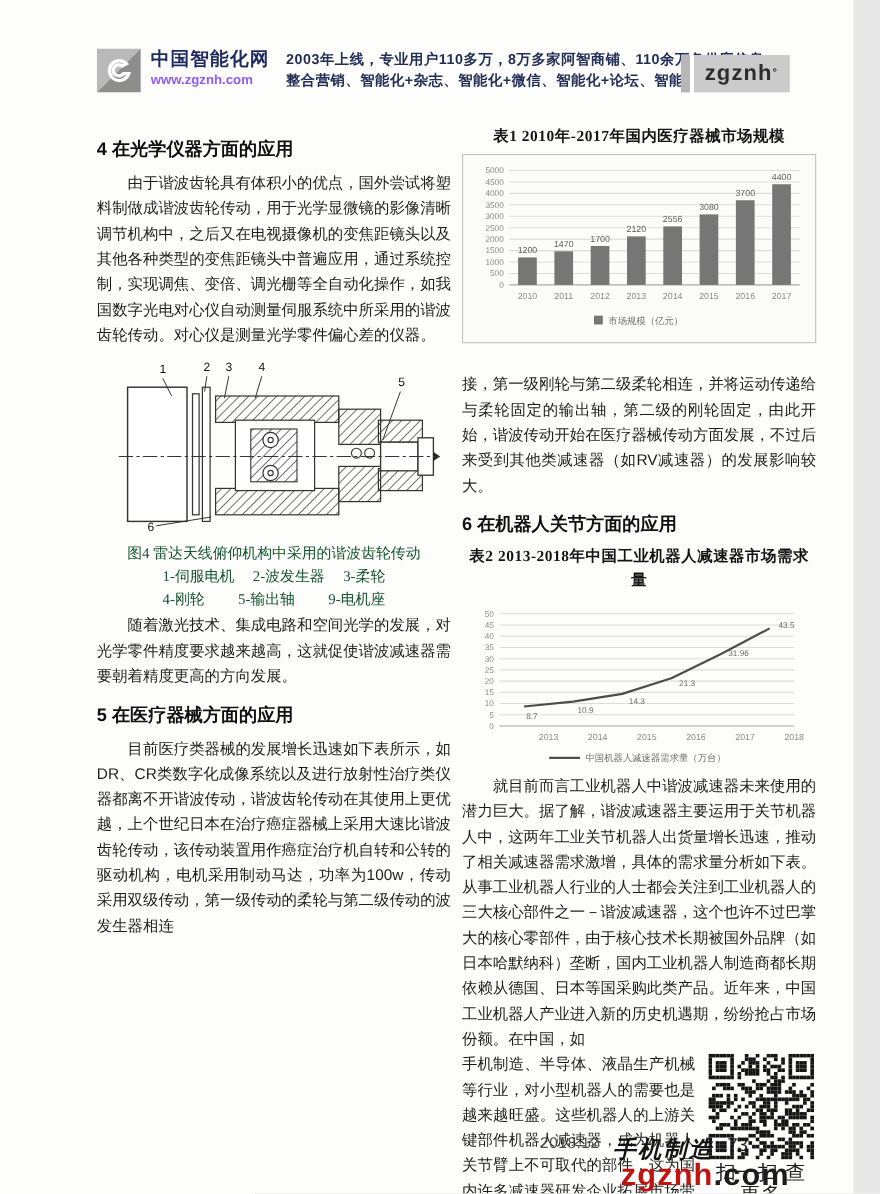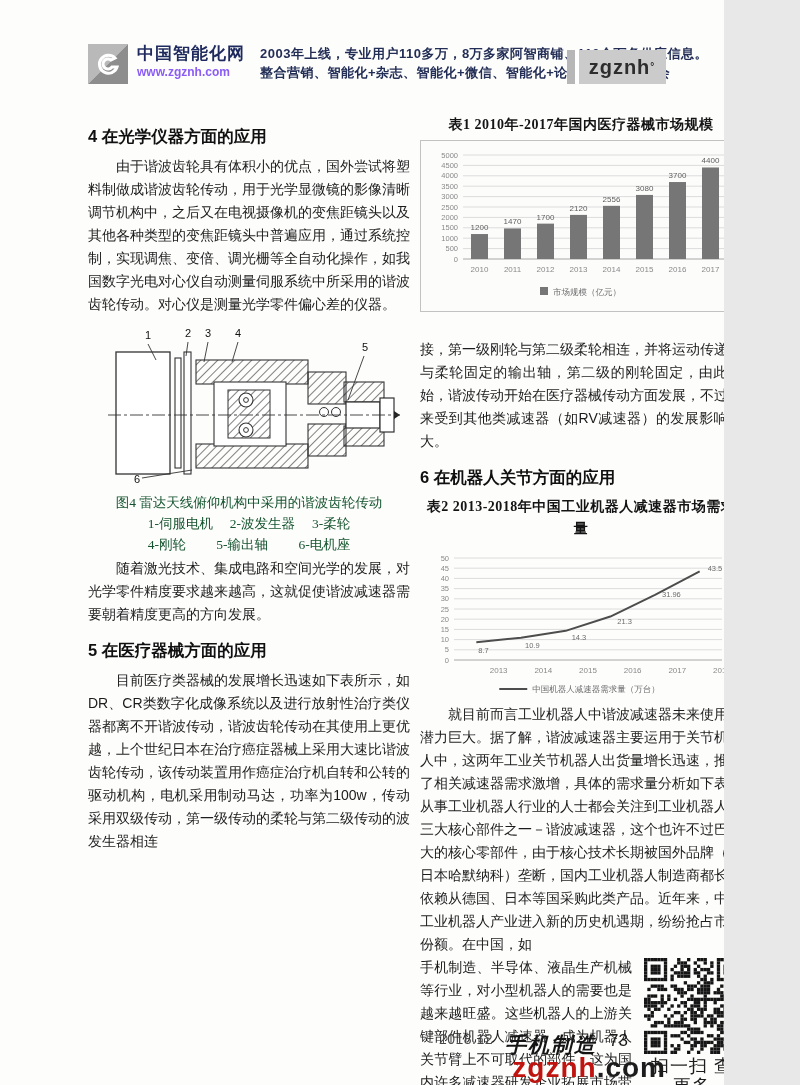--- a/index.html
+++ b/index.html
@@ -1,17 +1,17 @@
 <!DOCTYPE html>
 <html><head>
 <meta charset="utf-8">
 <style>
   html,body{margin:0;padding:0;background:#e8e8e8;}
-  .page{position:relative;width:700px;height:1085px;background:#fdfdfc;overflow:hidden;
-        font-family:"Liberation Sans","DejaVu Sans",sans-serif;color:#1d1d1d;padding-left:24px;}
+  .page{position:relative;width:776px;height:1085px;background:#fdfdfc;overflow:hidden;
+        font-family:"Liberation Sans","DejaVu Sans",sans-serif;color:#1d1d1d;}
 
   
   .header{position:absolute;left:88px;top:44px;display:flex;align-items:flex-start;gap:9px;}
   .logo-icon{width:40px;height:40px;flex:0 0 40px;}
   .logo-text .site-name{font-size:17px;font-weight:bold;color:#1e2a5e;line-height:20px;letter-spacing:1px;}
   .logo-text .site-url{font-size:12px;font-weight:bold;color:#8b5cf6;line-height:16px;}
   .tagline{margin-left:6px;}
   .tagline div{font-size:13px;font-weight:bold;color:#232e56;line-height:19px;letter-spacing:0.5px;}
   .brand-badge{position:absolute;top:50px;right:58px;width:99px;height:34px;
       background:linear-gradient(90deg,#b7b7b7 0 8px,#ffffff 8px 12px,#cbcbcb 12px);
@@ -130,21 +130,21 @@
         <line x1="46" y1="158" x2="96" y2="150" stroke="#333" stroke-width="0.9"></line>
         <text x="49" y="19" font-size="11" fill="#111">1</text>
         <text x="89" y="17" font-size="11" fill="#111">2</text>
         <text x="109" y="17" font-size="11" fill="#111">3</text>
         <text x="139" y="17" font-size="11" fill="#111">4</text>
         <text x="266" y="31" font-size="11" fill="#111">5</text>
         <text x="38" y="163" font-size="11" fill="#111">6</text>
       </svg>
       <div class="fig-cap">图4 雷达天线俯仰机构中采用的谐波齿轮传动</div>
       <div class="fig-cap">1-伺服电机　 2-波发生器　 3-柔轮</div>
-      <div class="fig-cap">4-刚轮　　 5-输出轴　　 6-电机座</div>
+      <div class="fig-cap">4-刚轮　　 5-输出轴　　 9-电机座</div>
     </div>
 
     <p class="body indent">随着激光技术、集成电路和空间光学的发展，对光学零件精度要求越来越高，这就促使谐波减速器需要朝着精度更高的方向发展。</p>
     <h2 class="sec">5 在医疗器械方面的应用</h2>
     <p class="body indent">目前医疗类器械的发展增长迅速如下表所示，如DR、CR类数字化成像系统以及进行放射性治疗类仪器都离不开谐波传动，谐波齿轮传动在其使用上更优越，上个世纪日本在治疗癌症器械上采用大速比谐波齿轮传动，该传动装置用作癌症治疗机自转和公转的驱动机构，电机采用制动马达，功率为100w，传动采用双级传动，第一级传动的柔轮与第二级传动的波发生器相连</p>
   </div>
 
   <div class="col col-right">
     <div class="chart-title">表1 2010年-2017年国内医疗器械市场规模</div>
     <div class="chart-box">

